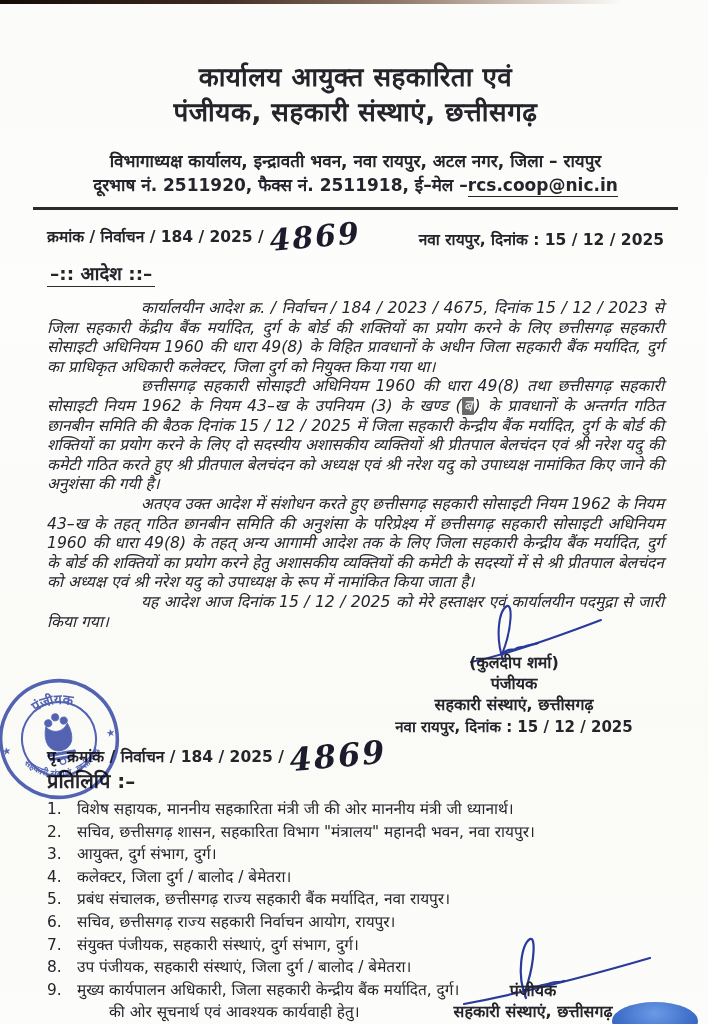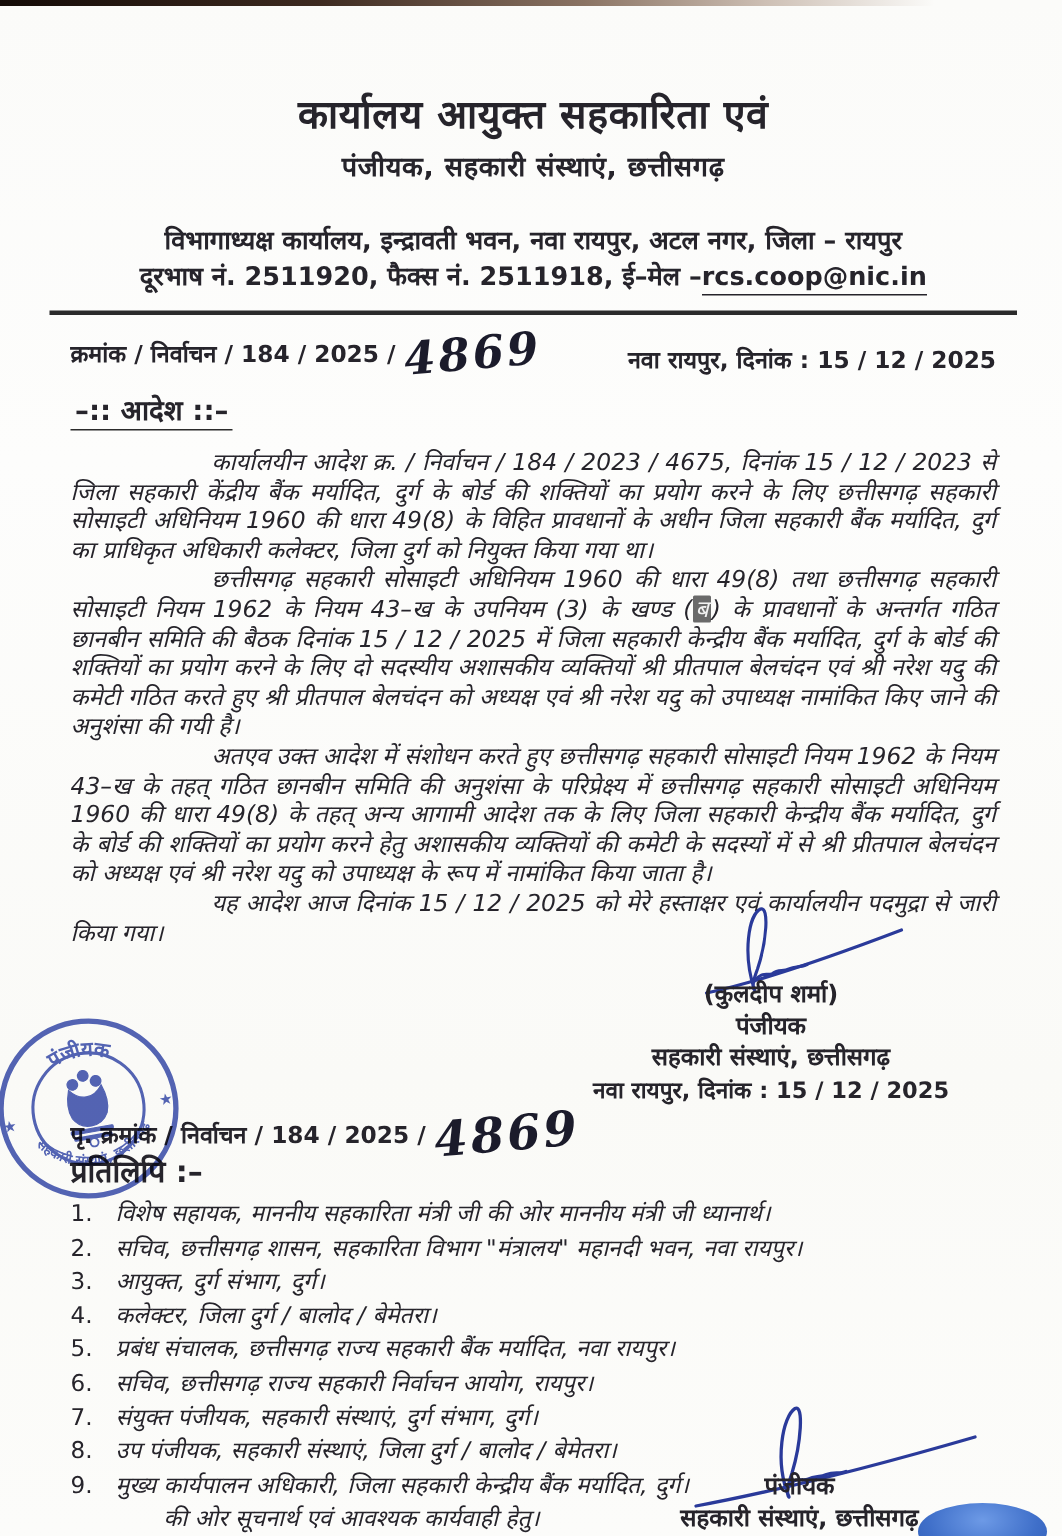--- a/index.html
+++ b/index.html
@@ -17,21 +17,21 @@
     box-sizing:border-box;
     padding:0 44px 16px 47px;
   }
   .scan-edge{
     position:absolute;top:0;left:0;width:100%;height:4px;
     background:linear-gradient(to right,#140b07 0%,#3d2a20 30%,#8a7363 55%,#cdbfb4 72%,rgba(255,255,255,0) 88%);
   }
   
   .header{ text-align:center; padding-top:60px; }
   .header .h1{ font-size:26px; font-weight:bold; line-height:34px; letter-spacing:.5px;}
-  .header .h2{ font-size:18px; font-weight:bold; line-height:36px; letter-spacing:.5px;}
+  .header .h2{ font-size:26px; font-weight:bold; line-height:36px; letter-spacing:.5px;}
   .header .h3{ font-size:17px; font-weight:700; line-height:24px; margin-top:19px;}
   .header .h4{ font-size:17px; font-weight:600; line-height:24px;}
   .header .email{ border-bottom:1.5px solid #26242b; padding-bottom:1px;}
   .rule{ border:none; border-top:3px solid #2b2b2b; margin:10px -14px 0 -14px; }
   
   .ref-row{ display:flex; justify-content:space-between; align-items:flex-start; margin-top:12px; font-size:15.5px; font-weight:600;}
   .hand{
     display:inline-block;
     font-family:"DejaVu Serif", serif;
     font-style:italic; font-weight:700;
@@ -58,21 +58,21 @@
   .sig1 .title{ font-size:16px; font-weight:bold; line-height:21px;}
   .sig1 .org{ font-size:16px; font-weight:bold; line-height:21px;}
   .sig1 .pd{ font-size:15px; font-weight:600; line-height:24px;}
   
   .endorse-row{ display:flex; justify-content:flex-start; margin-top:2px; font-size:15.5px; font-weight:600;}
   .copies-label{ font-size:20px; font-weight:600; margin-top:0px;}
   
   .copies{ margin-top:4px; }
   .copy-item{ display:flex; font-size:15.4px; line-height:22.6px; }
   .copy-item .num{ width:30px; flex:0 0 30px; }
-  .copy-item .txt{ flex:1; padding-right:4px;font-style:italic;}
+  .copy-item .txt{ flex:1; padding-right:4px;}
   .copy-item .txt .line2{ padding-left:32px; }
   
   .sig2{
     position:absolute; right:40px; top:934px;
     width:270px; text-align:center;
   }
   .sig2 .sig-svg{ display:block; margin:0 auto -26px auto; }
   .sig2 .title{ font-size:16px; font-weight:bold; line-height:21px; }
   .sig2 .org{ font-size:16px; font-weight:bold; line-height:21px; }
   

